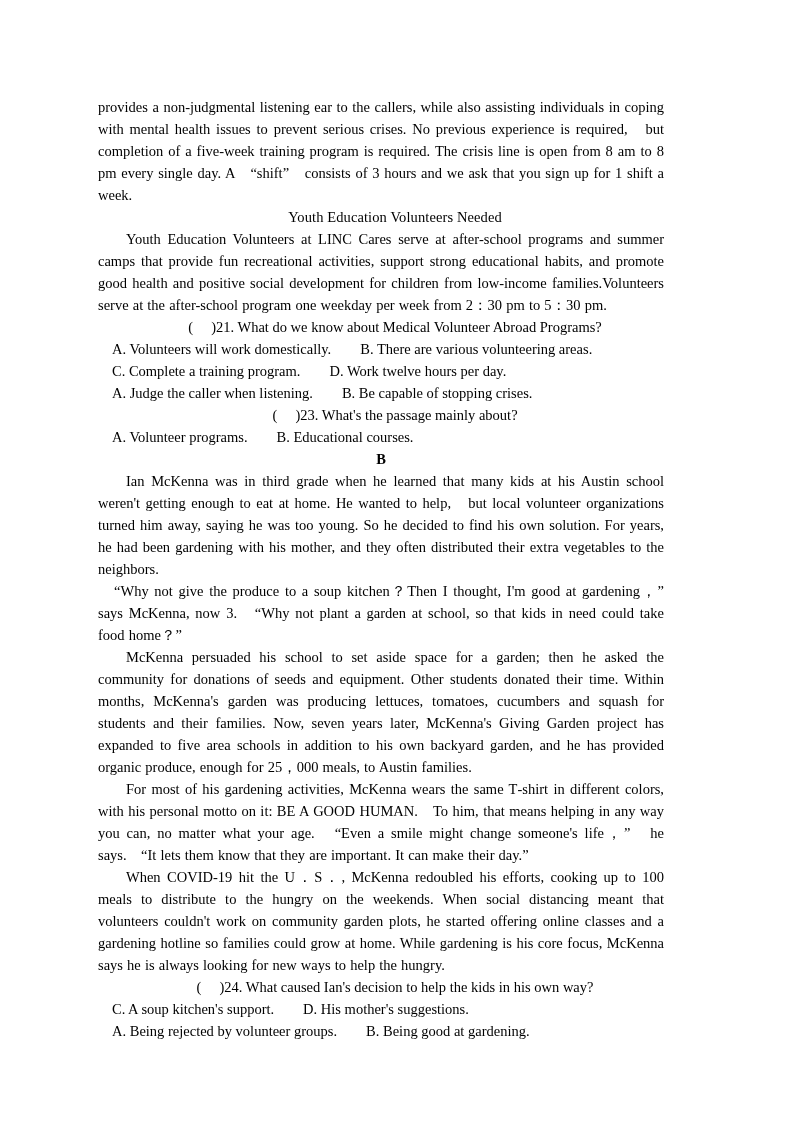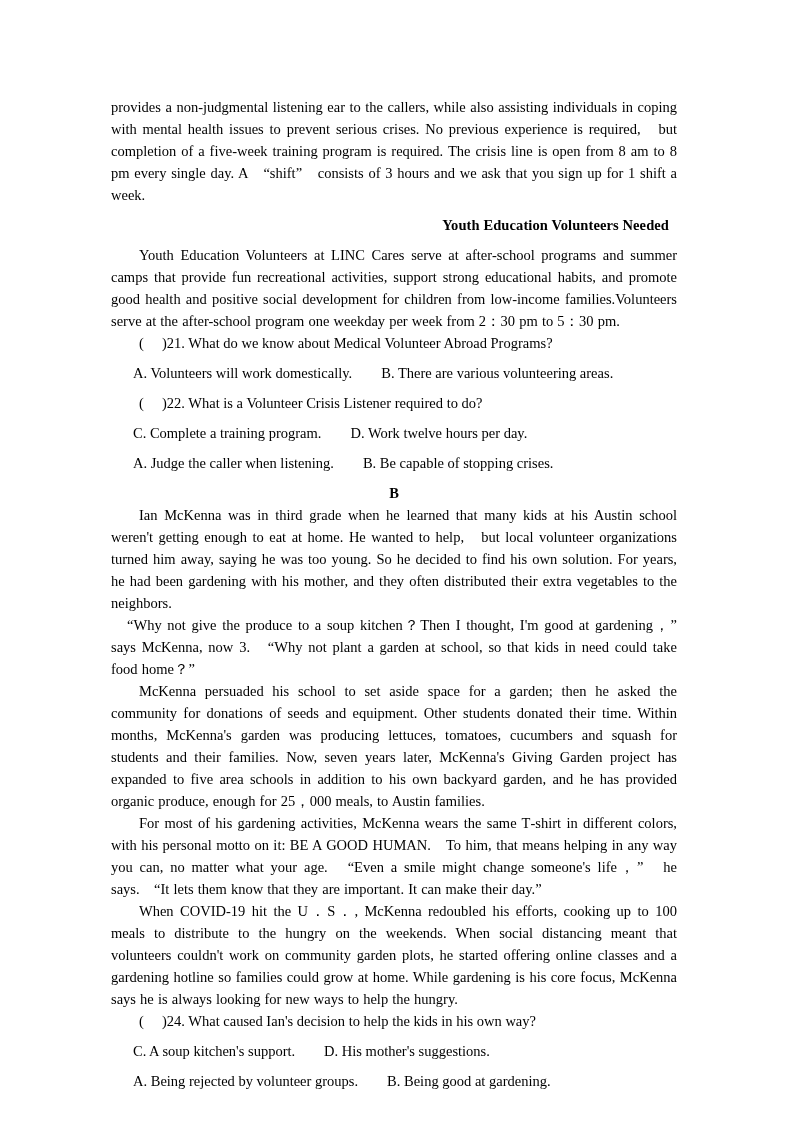--- a/index.html
+++ b/index.html
@@ -17,21 +17,21 @@
   }
   .page {
     position: relative;
     width: 794px;
     height: 1123px;
     background: #ffffff;
     overflow: hidden;
   }
   .content {
     position: absolute;
-    left: 111px;
+    left: 98px;
     top: 96px;
     width: 566px;
   }
 
   
   p.para {
     margin: 0;
     font-size: 14.5px;
     line-height: 22px;
     text-align: justify;
@@ -41,53 +41,53 @@
   }
   p.para.indent {
     text-indent: 28px;
   }
   p.para.noindent {
     text-indent: 0;
   }
 
   
   p.subhead {
-    margin: 8px;
+    margin: 0;
     font-size: 14.5px;
     line-height: 22px;
-    font-weight: bold;
+    font-weight: normal;
     text-indent: 28px;
-    text-align: right;
+    text-align: center;
     letter-spacing: 0.1px;
   }
 
   
   p.section-letter {
     margin: 0;
     font-size: 14.5px;
     line-height: 22px;
     font-weight: bold;
     text-align: center;
     text-indent: 0;
   }
 
   
   p.question {
     margin: 0;
     font-size: 14.5px;
     line-height: 22px;
-    text-align: left;
+    text-align: center;
     text-indent: 0;
     padding-left: 28px;
     white-space: pre;
   }
 
   
   p.options {
-    margin: 8px;
+    margin: 0;
     font-size: 14.5px;
     line-height: 22px;
     text-align: left;
     text-indent: 0;
     padding-left: 14px;
     white-space: pre;
   }
 
   
   .content { text-rendering: optimizeLegibility; }
@@ -100,24 +100,25 @@
 
     <p class="para noindent">provides a non‑judgmental listening ear to the callers, while also assisting individuals in coping with mental health issues to prevent serious crises. No previous experience is required,　but completion of a five‑week training program is required. The crisis line is open from 8 am to 8 pm every single day. A　“shift”　consists of 3 hours and we ask that you sign up for 1 shift a week.</p>
 
     <p class="subhead">Youth Education Volunteers Needed</p>
 
     <p class="para indent">Youth Education Volunteers at LINC Cares serve at after‑school programs and summer camps that provide fun recreational activities, support strong educational habits, and promote good health and positive social development for children from low-income families.Volunteers serve at the after-school program one weekday per week from 2：30 pm to 5：30 pm.</p>
 
     <p class="question">(     )21. What do we know about Medical Volunteer Abroad Programs?</p>
     <p class="options">A. Volunteers will work domestically.        B. There are various volunteering areas.</p>
 
-    <p class="question">(     )22. What is a Volunteer Crisis Listener required to do?</p>
     <p class="options">C. Complete a training program.        D. Work twelve hours per day.</p>
     <p class="options">A. Judge the caller when listening.        B. Be capable of stopping crises.</p>
 
+    <p class="question">(     )23. What's the passage mainly about?</p>
+    <p class="options">A. Volunteer programs.        B. Educational courses.</p>
 
     <p class="section-letter">B</p>
 
     <p class="para indent">Ian McKenna was in third grade when he learned that many kids at his Austin school weren't getting enough to eat at home. He wanted to help,　but local volunteer organizations turned him away, saying he was too young. So he decided to find his own solution. For years, he had been gardening with his mother, and they often distributed their extra vegetables to the neighbors.</p>
     <p class="para noindent">　“Why not give the produce to a soup kitchen？Then I thought, I'm good at gardening，”　says McKenna, now 3.　“Why not plant a garden at school, so that kids in need could take food home？”</p>
     <p class="para indent">McKenna persuaded his school to set aside space for a garden; then he asked the community for donations of seeds and equipment. Other students donated their time. Within months, McKenna's garden was producing lettuces, tomatoes, cucumbers and squash for students and their families. Now, seven years later, McKenna's Giving Garden project has expanded to five area schools in addition to his own backyard garden, and he has provided organic produce, enough for 25，000 meals, to Austin families.</p>
     <p class="para indent">For most of his gardening activities, McKenna wears the same T‑shirt in different colors, with his personal motto on it: BE A GOOD HUMAN.　To him, that means helping in any way you can, no matter what your age.　“Even a smile might change someone's life，”　he says.　“It lets them know that they are important. It can make their day.”</p>
     <p class="para indent">When COVID‑19 hit the U．S．, McKenna redoubled his efforts, cooking up to 100 meals to distribute to the hungry on the weekends. When social distancing meant that volunteers couldn't work on community garden plots, he started offering online classes and a gardening hotline so families could grow at home. While gardening is his core focus, McKenna says he is always looking for new ways to help the hungry.</p>
 
     <p class="question">(     )24. What caused Ian's decision to help the kids in his own way?</p>

